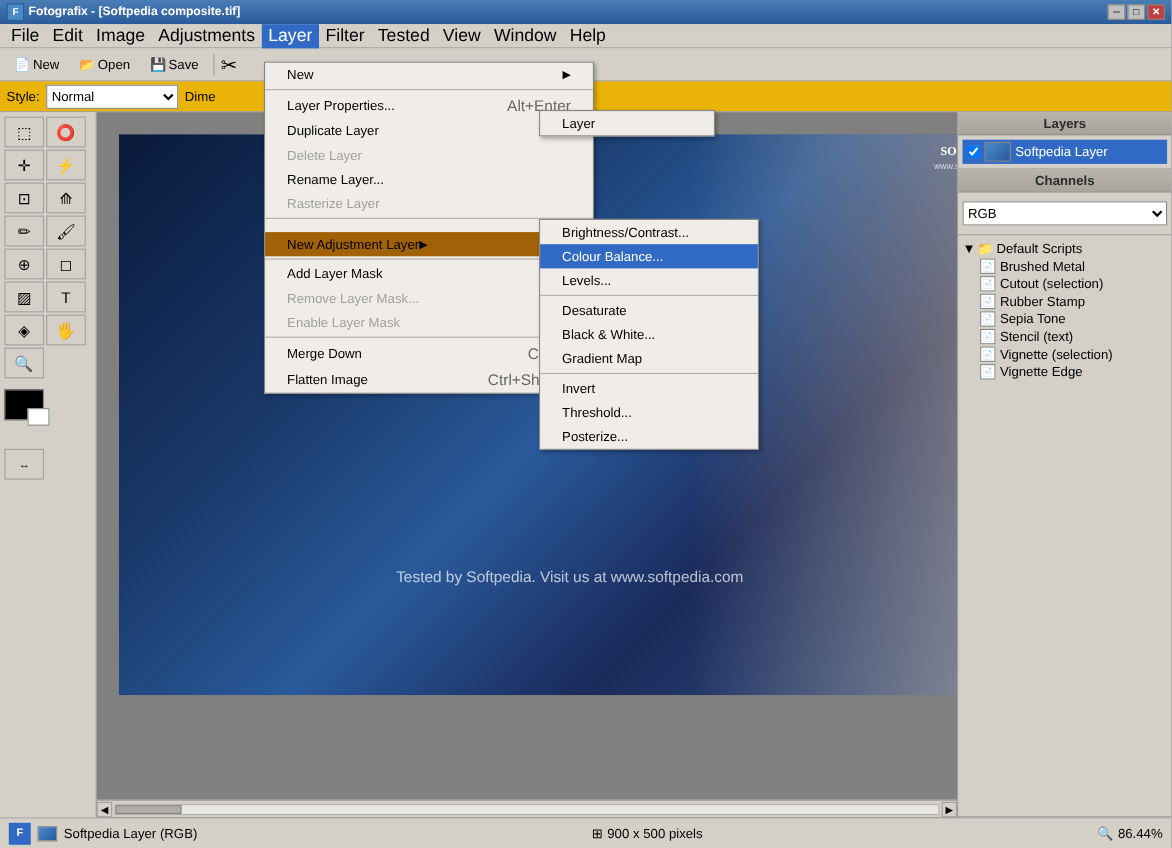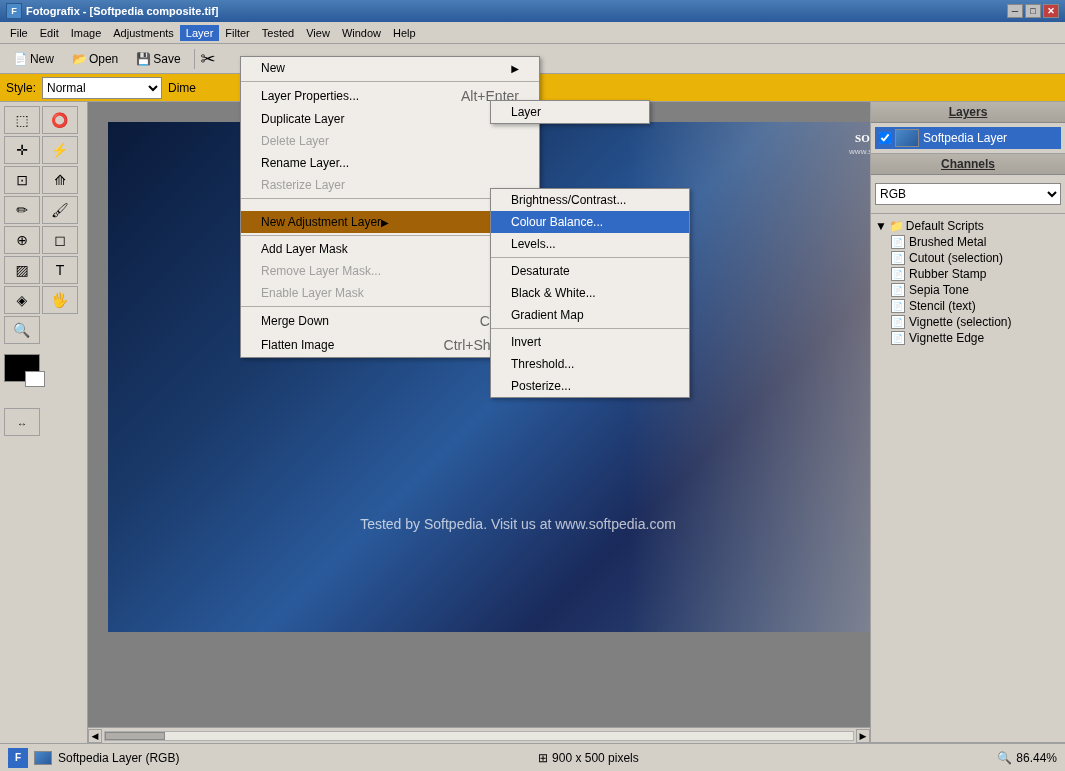--- a/index.html
+++ b/index.html
@@ -31,21 +31,21 @@
       background: #d4d0c8;
       height: 22px;
       display: flex;
       align-items: center;
       border-bottom: 1px solid #a0a0a0;
       padding: 0 4px;
     }
     .menu-item {
       padding: 2px 6px;
       cursor: pointer;
-      font-size: 11px;
+      font-size: 16px;
       text-align: center;
     }
     .menu-item.active { background: #316ac5; color: white; }
 
     
     .toolbar {
       background: #d4d0c8;
       height: 30px;
       display: flex;
       align-items: center;
@@ -150,21 +150,20 @@
       border-bottom: 1px solid #a0a0a0;
     }
     .panel-header {
       background: linear-gradient(to bottom, #b8b4ac, #a8a49c);
       padding: 3px 6px;
       font-size: 12px;
       font-weight: bold;
       color: #2a2a2a;
       text-align: center;
       border-bottom: 1px solid #888;
-      text-decoration: underline;
     }
     .panel-content { padding: 4px; }
     .layer-item {
       display: flex; align-items: center; gap: 4px;
       padding: 2px 4px; background: #316ac5; color: white;
     }
     .layer-checkbox { width: 12px; height: 12px; }
     .layer-thumb {
       width: 24px; height: 18px; background: linear-gradient(135deg, #4a8acb, #2a5a9b);
       border: 1px solid #888;
@@ -238,21 +237,21 @@
     .dropdown-separator {
       height: 1px; background: #b0aca8; margin: 2px 0;
     }
     .dropdown-arrow { font-size: 10px; }
     .shortcut { color: #666; font-size: 14px; margin-left: 20px; }
 
     
     .adj-layer-menu {
       position: absolute;
       left: 490px;
-      top: 188px;
+      top: 199px;
       background: #f0ede8;
       border: 1px solid #888;
       box-shadow: 2px 2px 4px rgba(0,0,0,0.3);
       min-width: 200px;
       z-index: 300;
     }
 
     
     .layer-menu {
       position: absolute;

